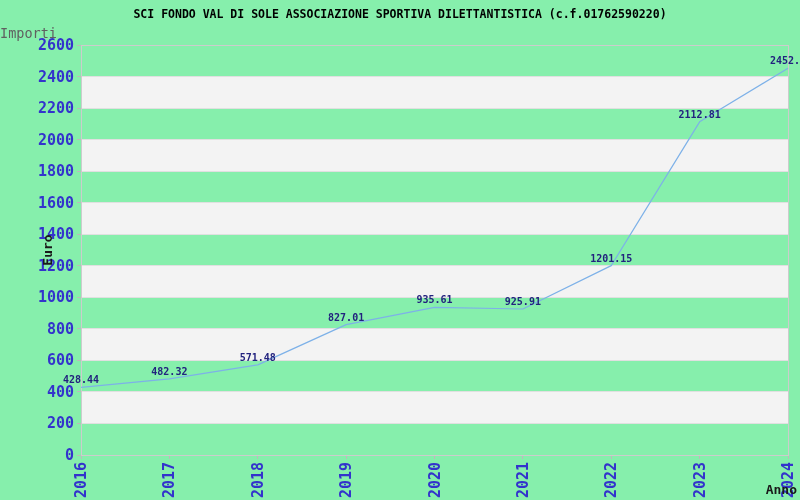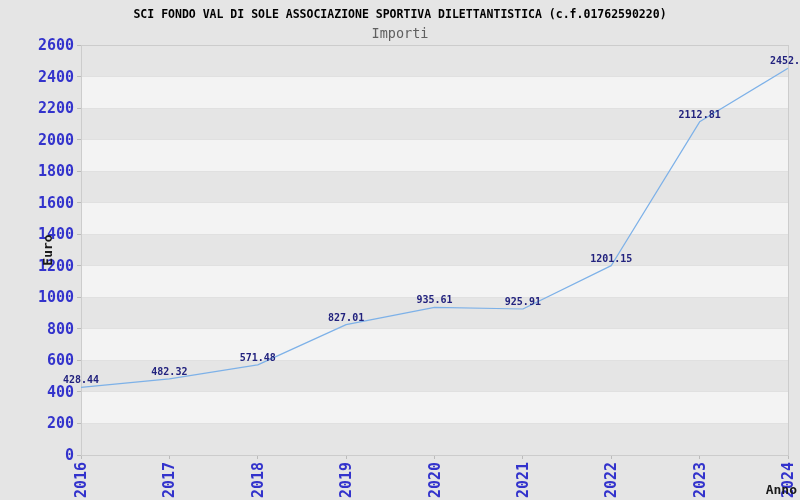--- a/index.html
+++ b/index.html
@@ -1,36 +1,36 @@
 <!DOCTYPE html>
 <html><head>
 <meta charset="utf-8">
 <style>
   html, body { margin: 0; padding: 0; background: #ffffff; }
   .canvas {
     position: relative;
     width: 800px;
     height: 500px;
-    background: #e5e5e5;
+    background: #86efac;
     overflow: hidden;
     font-family: "DejaVu Sans Mono", monospace;
   }
   .chart-title {
     position: absolute;
     top: 7px; left: 0; right: 0;
     text-align: center;
     font-size: 11.5px;
     font-weight: bold;
     letter-spacing: 0;
     white-space: nowrap;
   }
   .chart-subtitle {
     position: absolute;
     top: 25px; left: 0; right: 0;
-    text-align: center;
+    text-align: left;
     font-size: 13.5px;
     font-weight: normal;
     white-space: nowrap;
   }
   svg.plot { position: absolute; top: 0; left: 0; }
 </style>
 </head>
 <body>
 
 <div class="canvas">

